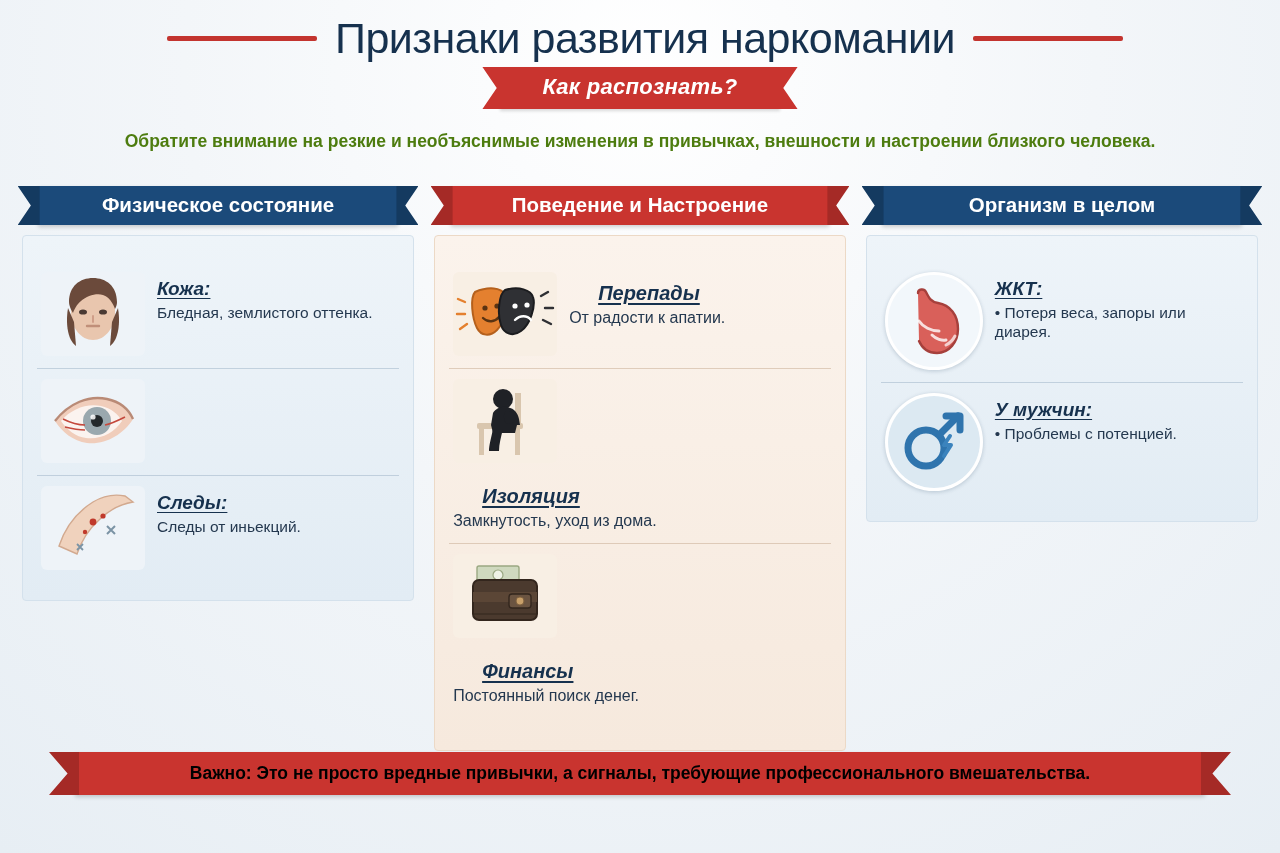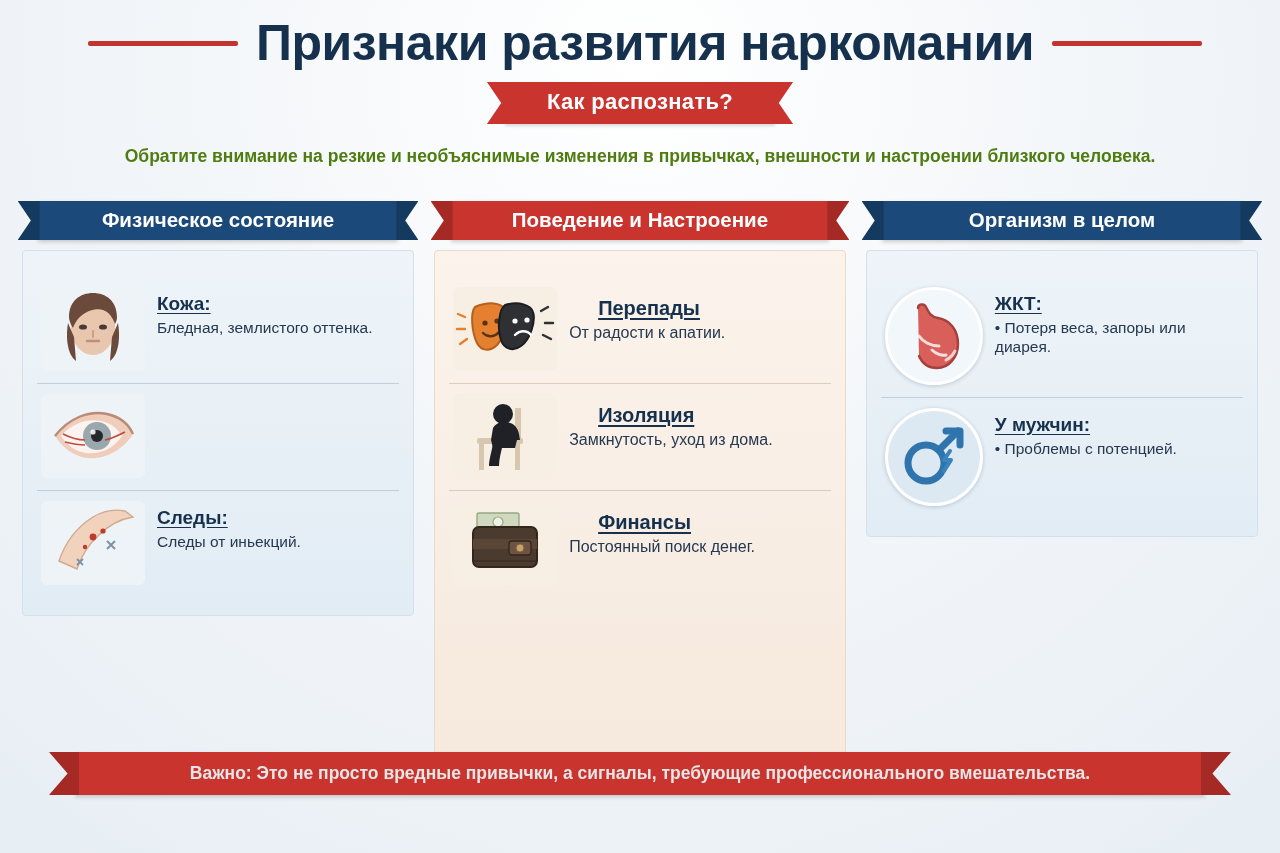--- a/index.html
+++ b/index.html
@@ -30,30 +30,31 @@
     gap: 18px;
   }
   .title-rule {
     height: 5px;
     width: 150px;
     background: #c3342f;
     border-radius: 2px;
   }
   .title-rule.left { margin-left: 10px; }
   .main-title {
-    font-size: 50px;
-    font-weight: bold;
+    font-size: 43px;
+    font-weight: normal;
     letter-spacing: -0.5px;
     color: #16314e;
     white-space: nowrap;
   }
   .subtitle-wrap {
-    margin-top: 10px;
+    margin-top: 4px;
     display: flex;
     justify-content: center;
+    font-style: italic;
   }
   .subtitle-ribbon {
     position: relative;
     background: #c9342f;
     color: #ffffff;
     font-size: 22px;
     font-weight: bold;
     padding: 7px 42px 9px 42px;
     letter-spacing: 0.3px;
     box-shadow: 0 2px 3px rgba(0,0,0,0.15);
@@ -145,30 +146,31 @@
     min-height: 470px;
   }
 
   .item {
     display: flex;
     align-items: flex-start;
     gap: 12px;
     padding: 10px 4px 12px 4px;
   }
   .item + .item { border-top: 1px solid rgba(120,150,175,0.35); }
-  .panel.middle .item + .item { border-top: 1px solid rgba(190,160,130,0.45); }
+  .panel.middle .item + .item { border-top: 1px solid rgba(190,160,130,0.45); flex-direction: column; }
 
   .item-text { padding-top: 6px; }
   .item-title {
     font-size: 19px;
     font-weight: bold;
     color: #16314e;
     text-decoration: underline;
     text-underline-offset: 3px;
     margin-bottom: 3px;
+    font-style: italic;
   }
   .item-desc {
     font-size: 15.5px;
     color: #24384f;
     line-height: 1.25;
   }
   .center .item-text { padding-top: 10px; }
   .center .item-title { font-size: 20px; margin-left: 29px; }
   .center .item-desc { font-size: 16px; }
 
@@ -196,21 +198,21 @@
     position: absolute;
     left: 0;
     right: 0;
     bottom: 58px;
     display: flex;
     justify-content: center;
   }
   .footer-ribbon {
     position: relative;
     background: #c9342f;
-    color: #e5e5e5;
+    color: #000000;
     font-size: 17.5px;
     font-weight: bold;
     text-align: center;
     padding: 11px 60px;
     width: 1010px;
     box-shadow: 0 2px 4px rgba(0,0,0,0.18);
   }
   .footer-ribbon::before, .footer-ribbon::after {
     content: "";
     position: absolute;

